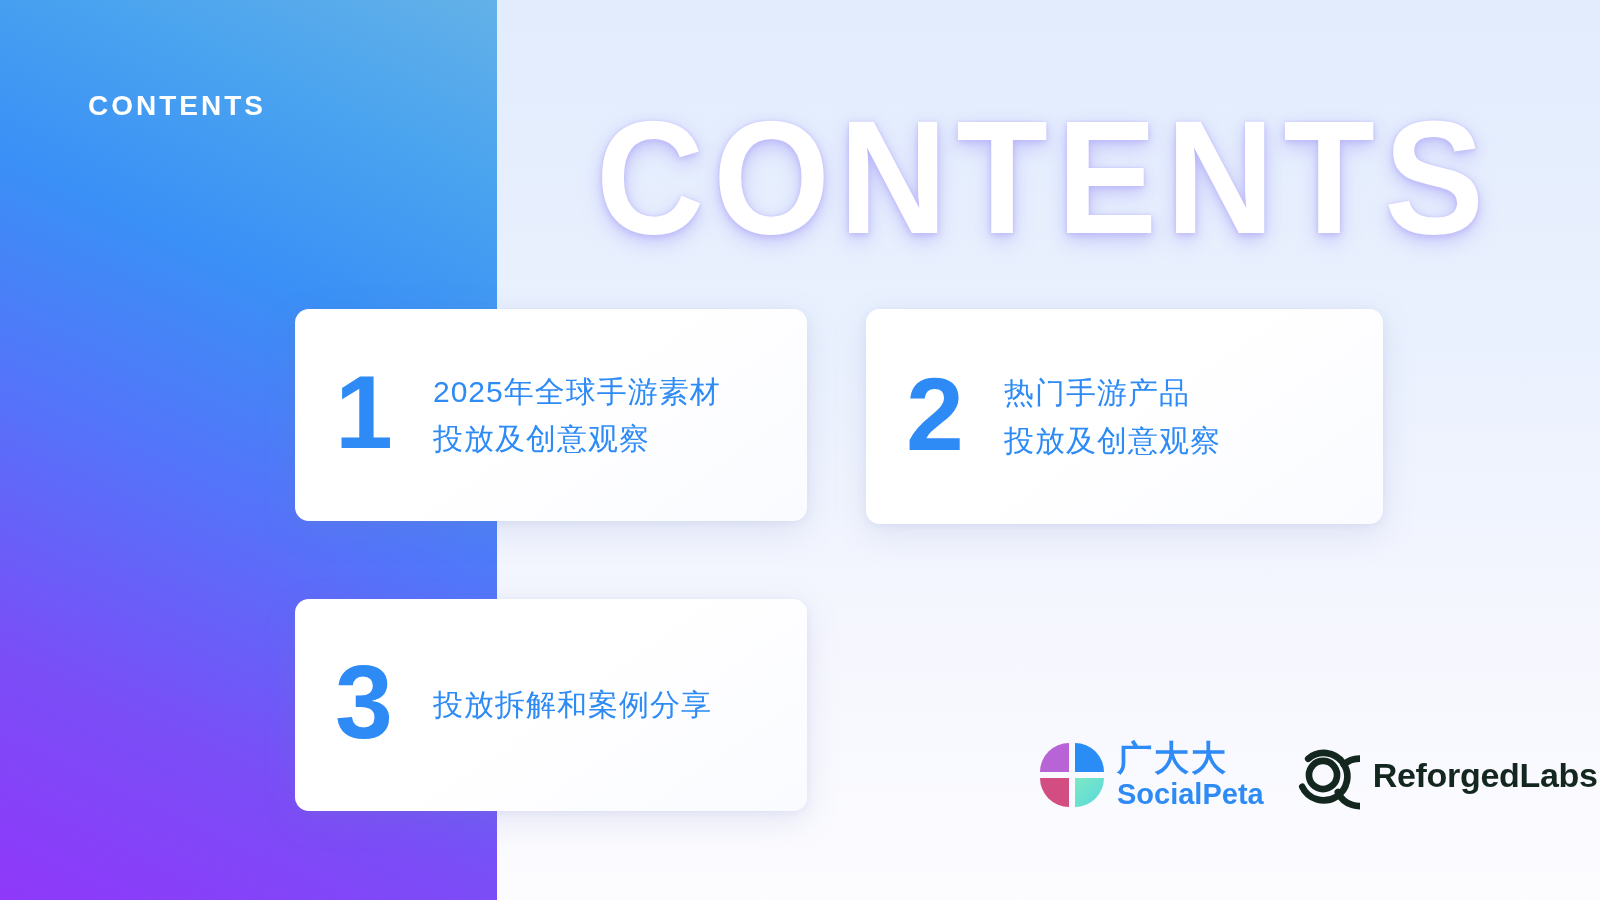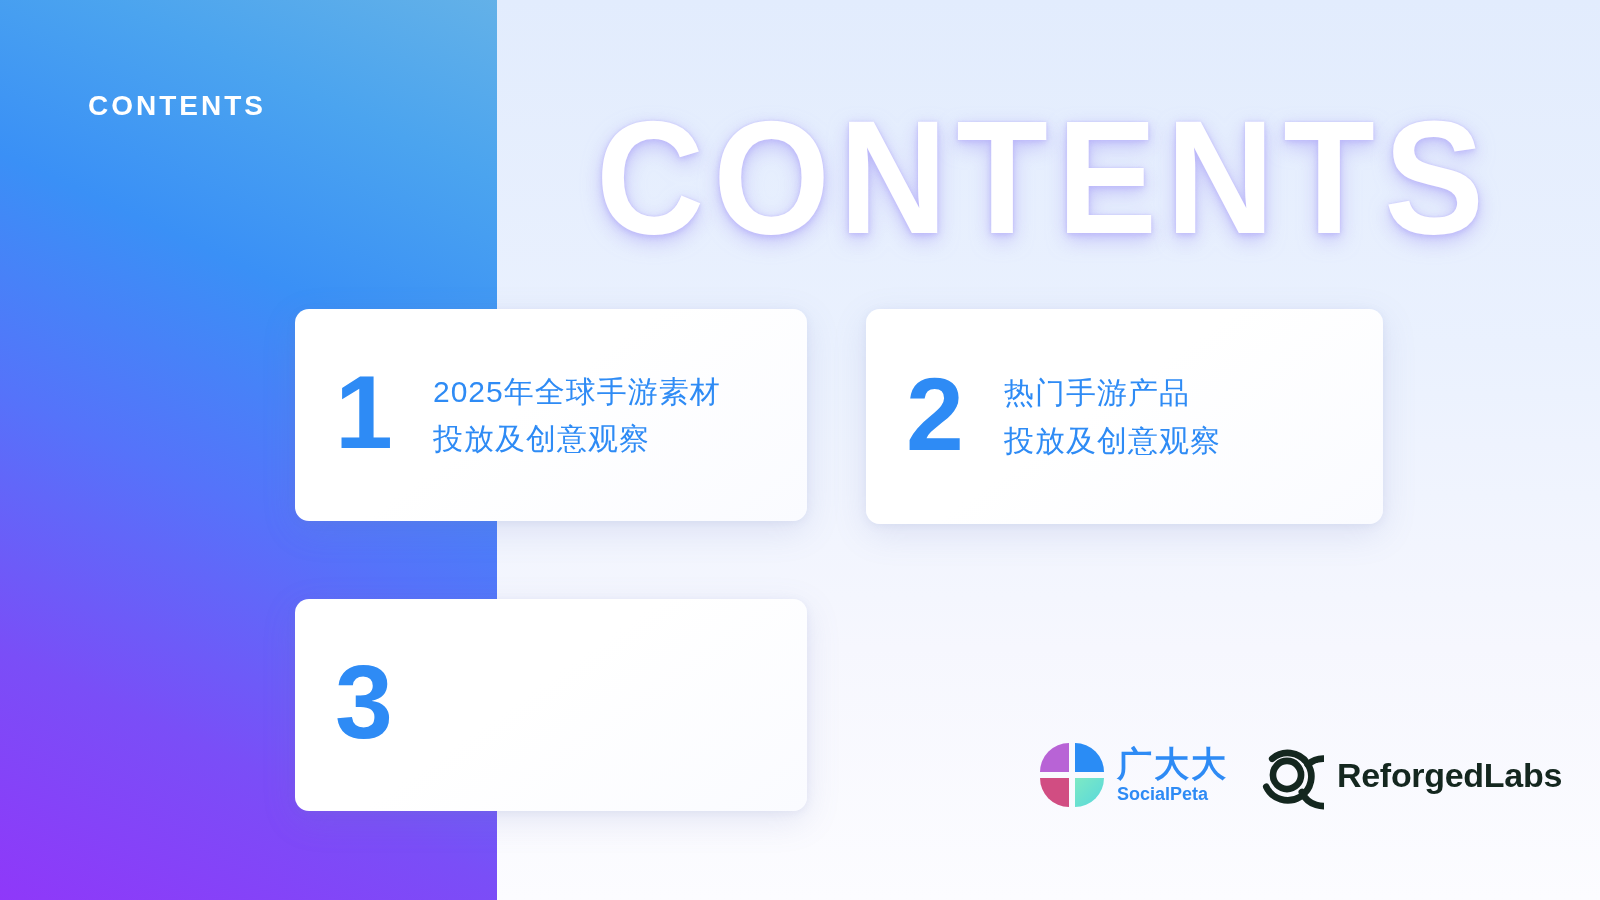--- a/index.html
+++ b/index.html
@@ -142,21 +142,21 @@
   #sp-cn {
     color:#2e8bf5;
     font-size:35px;
     font-weight:bold;
     letter-spacing:2px;
     line-height:1.05;
     white-space:nowrap;
   }
   #sp-en {
     color:#2e8bf5;
-    font-size:18px;
+    font-size:29px;
     font-weight:bold;
     letter-spacing:0px;
     line-height:1.05;
     white-space:nowrap;
   }
 
   
   #rf-mark { width:74px; height:74px; flex:0 0 auto; }
   #rf-words {
     display:flex; flex-direction:row;
@@ -193,20 +193,21 @@
     <div class="card-num">2</div>
     <div class="card-text">
       <span class="line">热门手游产品</span>
       <span class="line">投放及创意观察</span>
     </div>
   </div>
 
   <div class="card" id="card-3">
     <div class="card-num">3</div>
     <div class="card-text">
+      <span class="line">投放拆解和案例分享</span>
     </div>
   </div>
 
   <div id="logos">
 
     <div class="logo-block">
       <div id="sp-mark">
         <span class="petal tl"></span>
         <span class="petal tr"></span>
         <span class="petal bl"></span>

